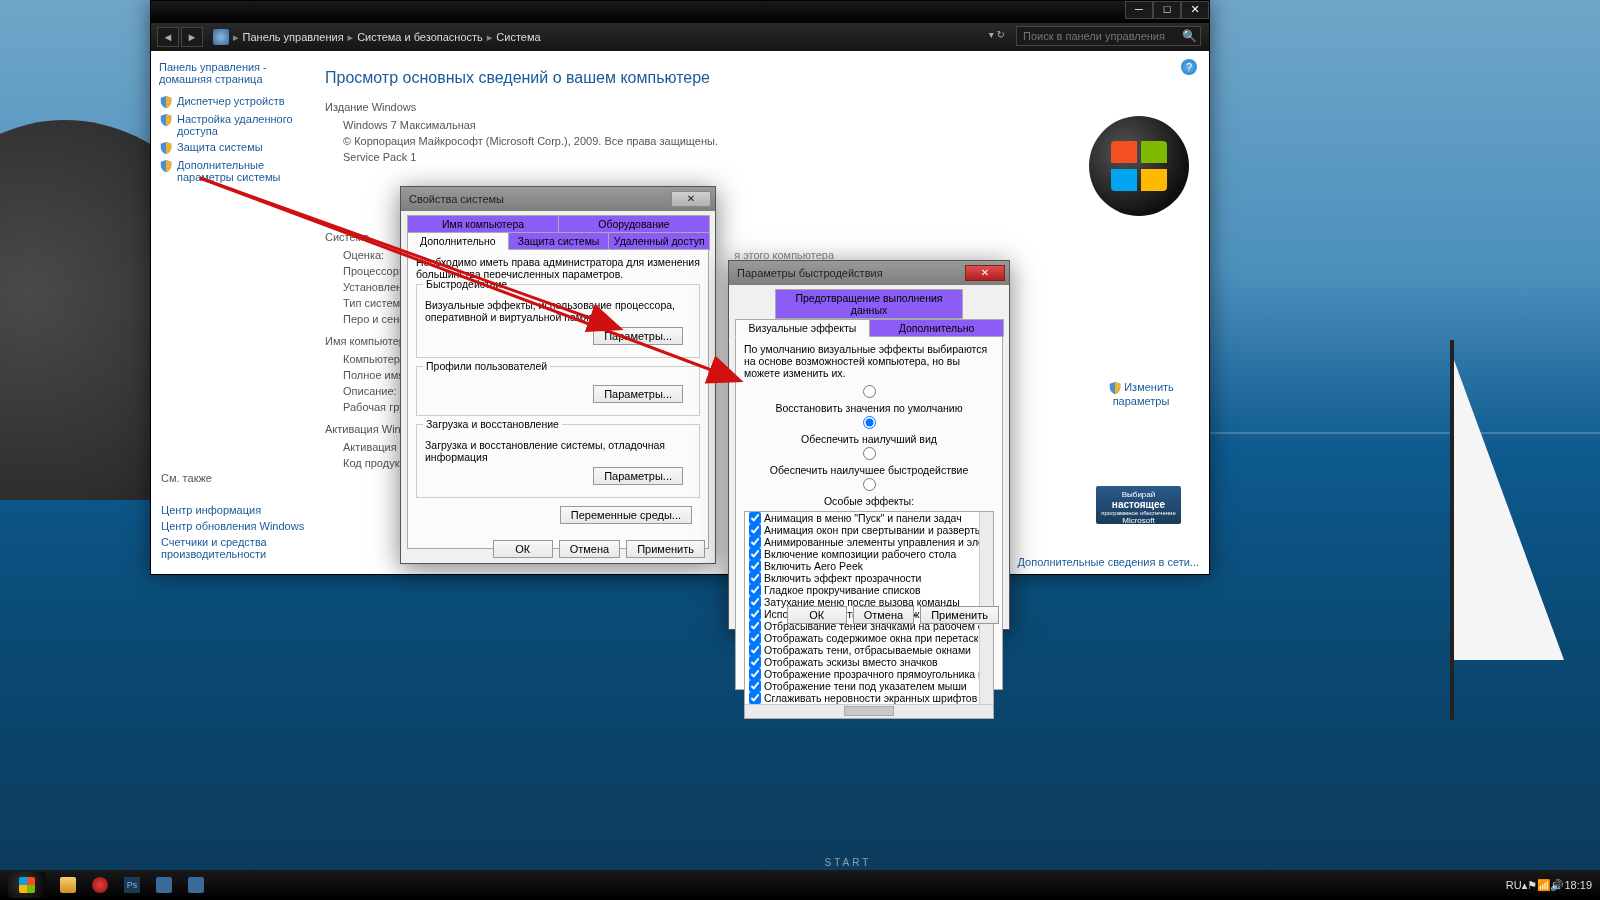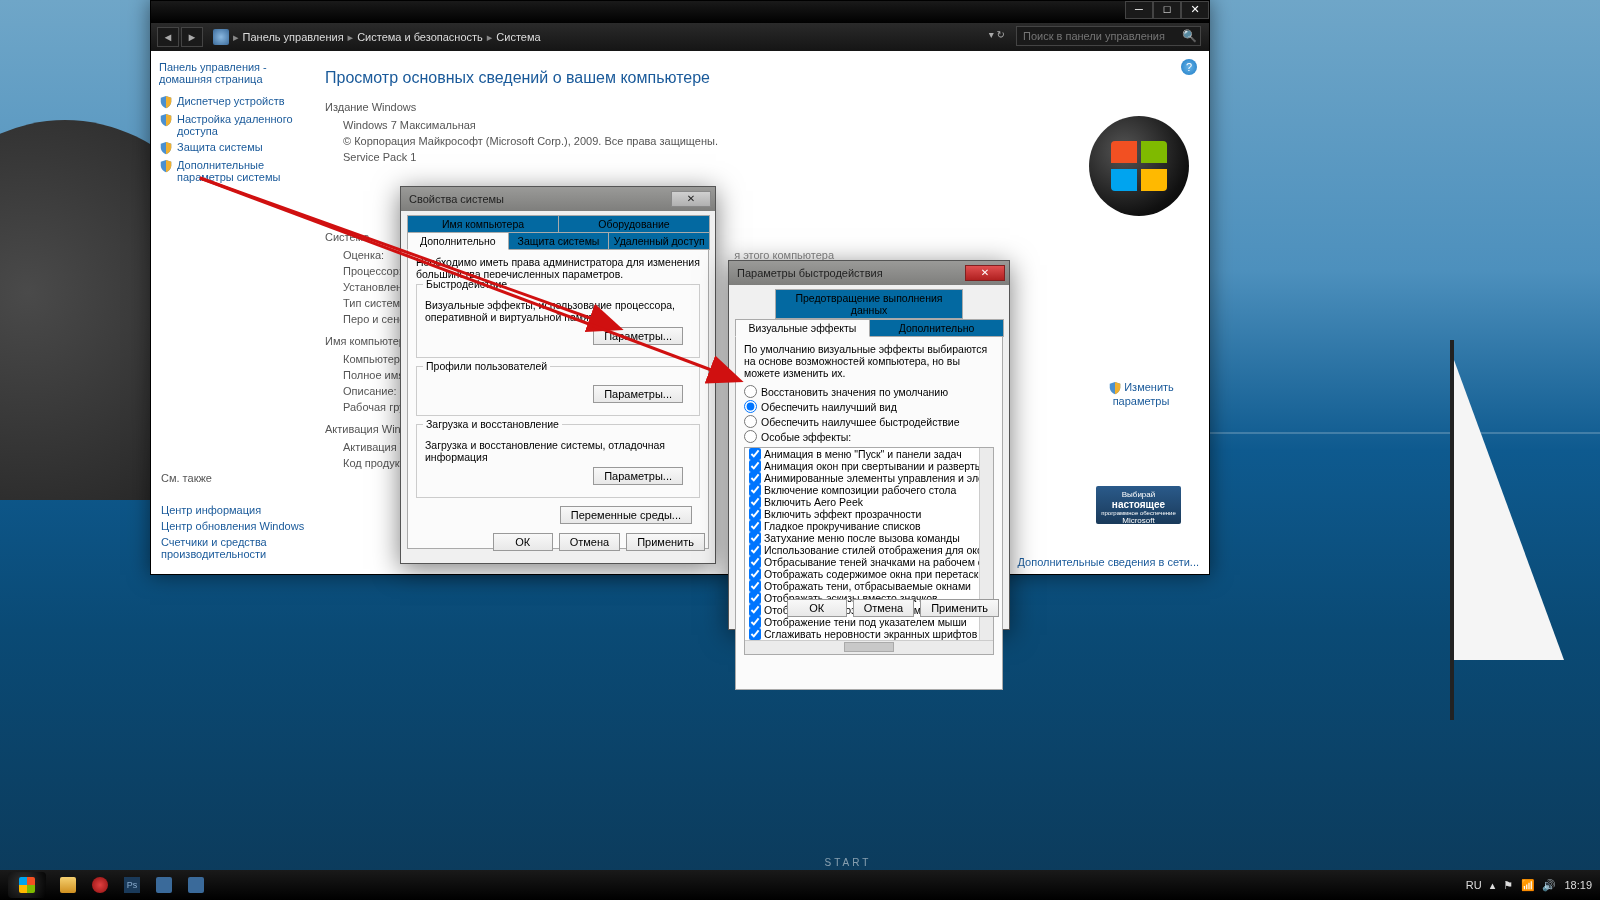--- a/index.html
+++ b/index.html
@@ -53,45 +53,45 @@
 .msbadge{position:absolute;right:28px;top:435px;width:85px;height:38px;background:linear-gradient(#2a5a8a,#1a3a5a);color:#fff;font-size:8px;text-align:center;padding:4px 2px;border-radius:2px;}
 .msbadge b{font-size:10px;}
 .netlink{position:absolute;right:10px;bottom:6px;font-size:11px;color:#1a5a9a;}
 .dialog{position:absolute;background:#f0f0f0;border:1px solid #555;box-shadow:0 5px 25px rgba(0,0,0,.5);}
 .dlgtitle{height:24px;background:linear-gradient(#9a9a98,#7e7e7c);display:flex;align-items:center;justify-content:space-between;padding:0 4px 0 8px;font-size:11px;color:#222;}
 .dlgclose{width:40px;height:16px;background:linear-gradient(#d0d0d0,#b0b0b0);border:1px solid #888;text-align:center;font-size:10px;line-height:13px;cursor:pointer;}
 .dlgclose.red{background:linear-gradient(#e05050,#b02020);color:#fff;border-color:#802020;}
 .d1{left:400px;top:186px;width:316px;height:378px;}
 .tabstrip{display:flex;flex-wrap:wrap;margin:4px 6px 0;font-size:11px;}
 .tabrow{display:flex;width:100%;}
-.tab{flex:1;border:1px solid #aaa;background:#0369a1;padding:2px 3px;text-align:center;cursor:pointer;font-size:10.5px;margin-right:-1px;margin-bottom:-1px;}
+.tab{flex:1;border:1px solid #aaa;background:#8b5cf6;padding:2px 3px;text-align:center;cursor:pointer;font-size:10.5px;margin-right:-1px;margin-bottom:-1px;}
 .tab.active{background:#fbfbfb;border-bottom-color:#fbfbfb;position:relative;z-index:1;}
 .tabbody{margin:0 6px 6px;border:1px solid #aaa;background:#fbfbfb;padding:6px 8px;font-size:10.5px;height:300px;position:relative;}
 .groupbox{border:1px solid #ccc;margin:4px 0 8px;padding:14px 8px 8px;position:relative;font-size:10.5px;}
 .groupbox legend{position:absolute;top:-7px;left:6px;background:#fbfbfb;padding:0 3px;font-size:10.5px;}
 .dlgbtn{padding:2px 10px;font-size:11px;background:linear-gradient(#f8f8f8,#e8e8e8);border:1px solid #999;cursor:pointer;min-width:60px;}
-.btnrow{position:absolute;bottom:12px;right:10px;display:flex;gap:6px;}
+.btnrow{position:absolute;bottom:5px;right:10px;display:flex;gap:6px;}
 .rightbtn{position:absolute;right:8px;}
 .d2{left:728px;top:260px;width:282px;height:370px;}
 .d2 .tabbody{height:354px;}
-.radio{display:flex;align-items:center;gap:4px;margin:2px 0;font-size:10.5px;cursor:pointer;}
+.radio{display:flex;align-items:center;gap:4px;margin:2px 0;font-size:10.5px;cursor:pointer;flex-direction:column;}
 .radio input{margin:0;}
 .checklist{border:1px solid #aaa;background:#fff;height:208px;overflow:hidden;margin-top:4px;font-size:10.5px;position:relative;}
 .checklist .item{display:flex;align-items:center;gap:3px;padding:0 4px;white-space:nowrap;line-height:12px;}
 .checklist input{margin:0;width:12px;height:12px;}
 .vscroll{position:absolute;right:0;top:0;width:14px;height:calc(100% - 14px);background:#ebebeb;border-left:1px solid #ccc;}
 .hscroll{position:absolute;left:0;bottom:0;right:0;height:14px;background:#ebebeb;border-top:1px solid #ccc;}
 .hscroll .thumb{position:absolute;left:40%;width:20%;height:10px;top:1px;background:#c8c8c8;border:1px solid #aaa;}
 .arrow-svg{position:absolute;pointer-events:none;z-index:50;}
 .taskbar{position:absolute;bottom:0;left:0;right:0;height:30px;background:linear-gradient(#1a1a1a,#000);display:flex;align-items:center;padding:0 8px;}
 .startbtn{width:38px;height:26px;background:radial-gradient(circle at 40% 40%,#333,#000);border-radius:4px;margin-right:6px;cursor:pointer;position:relative;}
 .startbtn:after{content:"";position:absolute;left:11px;top:5px;width:16px;height:16px;background:conic-gradient(#f25022 0 25%,#7fba00 25% 50%,#ffb900 50% 75%,#00a4ef 75% 100%);border-radius:2px;}
 .tbicon{width:28px;height:22px;margin:0 2px;border:1px solid transparent;display:flex;align-items:center;justify-content:center;cursor:pointer;}
 .tbicon svg,.tbicon span{width:16px;height:16px;}
-.tray{position:absolute;right:8px;bottom:0;height:30px;display:flex;align-items:center;gap:8px;color:#ddd;font-size:11px;}
+.tray{position:absolute;right:8px;bottom:0;height:30px;display:flex;align-items:center;color:#ddd;font-size:11px;}
 .tray span{cursor:pointer;}
 .starttxt{position:absolute;left:50%;bottom:32px;transform:translateX(-50%);color:rgba(255,255,255,.5);font-size:10px;letter-spacing:3px;margin-left:48px;}
 </style>
 </head>
 <body>
 
 <div class="ocean"></div>
 <div class="horizon"></div>
 <div class="rockwrap">
     <div class="rock"></div>

